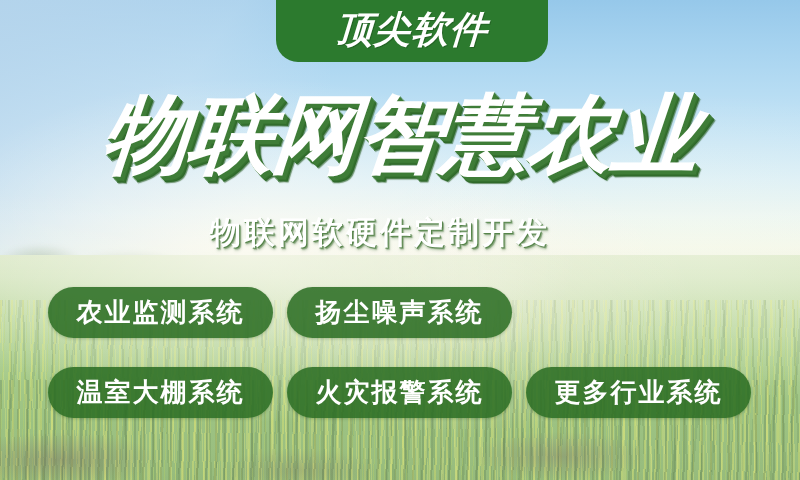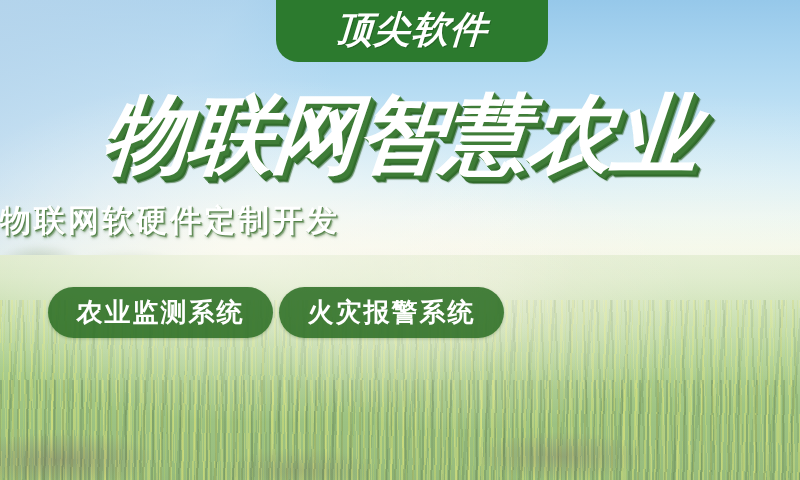--- a/index.html
+++ b/index.html
@@ -159,22 +159,22 @@
        3px 3px 0 #3f7d38,
        4px 4px 0 #3f7d38,
        5px 5px 0 #35702f,
        6px 6px 0 #2f6a2a,
        7px 7px 1px rgba(40,92,34,.65);
   }
 
   
   .subtitle{
     position:absolute;
-    left:0; top:200px; width:760px;
-    text-align:left;
+    left:0; top:212px; width:760px;
+    text-align:center;
     z-index:4;
   }
   .subtitle-text{
     font-family:"DejaVu Sans","Liberation Sans",sans-serif;
     font-size:31px;
     font-weight:bold;
     color:#ffffff;
     letter-spacing:3px;
     white-space:nowrap;
     text-shadow:
@@ -188,21 +188,21 @@
     position:absolute;
     left:48px; top:287px;
     width:704px;
     z-index:6;
     display:flex;
     flex-direction:column;
     row-gap:29px;
   }
   .btn-row{
     display:flex;
-    column-gap:6px;
+    column-gap:14px;
   }
   .btn{
     width:225px; height:51px;
     background:rgba(44,110,36,.88);
     border:none;
     border-radius:26px;
     display:flex; align-items:center; justify-content:center;
     cursor:pointer;
     box-shadow:0 1px 3px rgba(30,70,24,.25);
   }
@@ -241,20 +241,31 @@
     <span class="subtitle-text">物联网软硬件定制开发</span>
   </div>
 
   <div class="buttons">
 
     <div class="btn-row">
       <button class="btn">
         <span class="btn-label">农业监测系统</span>
       </button>
       <button class="btn">
+        <span class="btn-label">扬尘噪声系统</span>
+      </button>
+    </div>
+
+    <div class="btn-row">
+      <button class="btn">
+        <span class="btn-label">温室大棚系统</span>
+      </button>
+      <button class="btn">
         <span class="btn-label">火灾报警系统</span>
       </button>
+      <button class="btn">
+        <span class="btn-label">更多行业系统</span>
+      </button>
     </div>
 
-
   </div>
 
 </div>
 
 </body></html>

